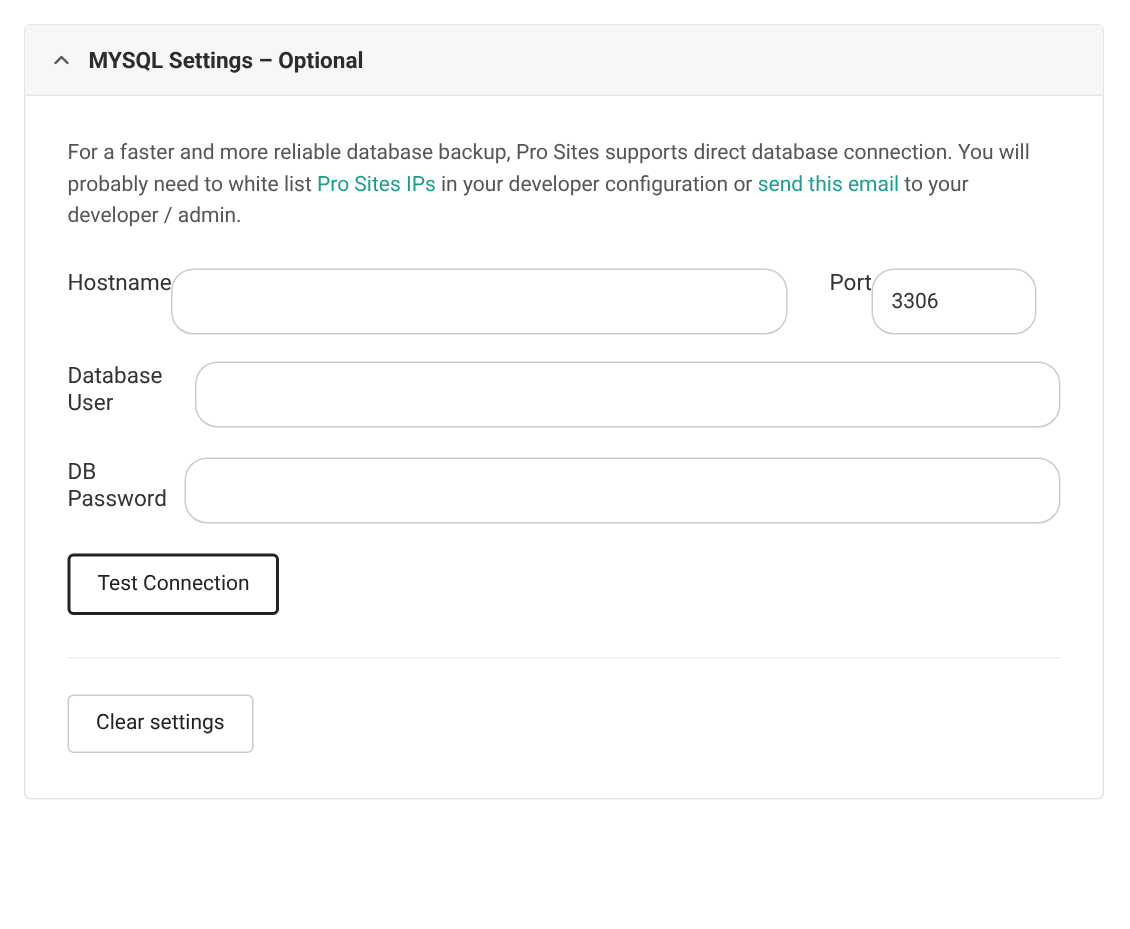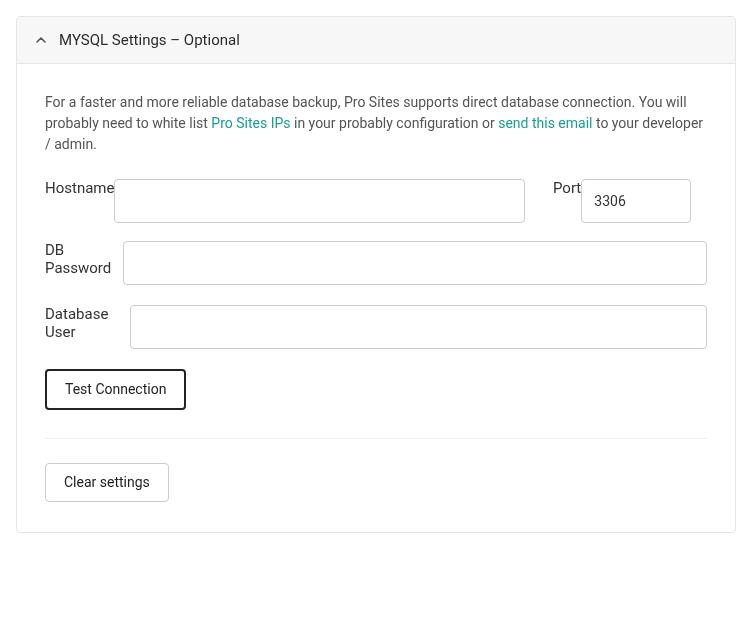--- a/index.html
+++ b/index.html
@@ -33,21 +33,21 @@
     .chevron {
       width: 12px;
       height: 12px;
       display: inline-flex;
       align-items: center;
       justify-content: center;
       color: #555;
     }
     .panel-title {
       font-size: 15px;
-      font-weight: 400;
+      font-weight: 700;
       color: #2c2c2c;
     }
     .panel-body {
       padding: 28px 28px 30px 28px;
     }
     .description {
       color: #555;
       line-height: 1.5;
       margin-bottom: 24px;
       font-size: 14px;
@@ -76,21 +76,21 @@
       margin-bottom: 18px;
     }
     .field-label {
       font-size: 15px;
       color: #333;
       margin-bottom: 10px;
       font-weight: 400;
     }
     .field-input {
       border: 1px solid #ccc;
-      border-radius: 4px;
+      border-radius: 15px;
       padding: 10px 12px;
       font-size: 14px;
       color: #333;
       background: #fff;
       height: 44px;
       width: 100%;
       font-family: inherit;
     }
     .test-row {
       margin-top: 4px;
@@ -144,42 +144,42 @@
     <span class="chevron">
       <svg width="12" height="12" viewBox="0 0 12 12" fill="none">
         <path d="M2 8 L6 4 L10 8" stroke="#555" stroke-width="1.6" fill="none" stroke-linecap="round" stroke-linejoin="round"></path>
       </svg>
     </span>
     <span class="panel-title">MYSQL Settings – Optional</span>
   </div>
 
   <div class="panel-body">
     <p class="description">
-      <span>For a faster and more reliable database backup, Pro Sites supports direct database connection. You will probably need to white list </span><a href="#">Pro Sites IPs</a><span> in your probably configuration or </span><a href="#">send this email</a><span> to your developer / admin.</span>
+      <span>For a faster and more reliable database backup, Pro Sites supports direct database connection. You will probably need to white list </span><a href="#">Pro Sites IPs</a><span> in your developer configuration or </span><a href="#">send this email</a><span> to your developer / admin.</span>
     </p>
 
     <div class="field-row">
       <div class="field field-hostname">
         <label class="field-label">Hostname</label>
         <input type="text" class="field-input" value="" style="">
       </div>
       <div class="field field-port">
         <label class="field-label">Port</label>
         <input type="text" class="field-input" value="3306" style="">
       </div>
     </div>
 
     <div class="field field-full">
-      <label class="field-label">DB Password</label>
-      <input type="password" class="field-input" value="" style="">
+      <label class="field-label">Database User</label>
+      <input type="text" class="field-input" value="" style="">
     </div>
 
     <div class="field field-full">
-      <label class="field-label">Database User</label>
-      <input type="text" class="field-input" value="" style="">
+      <label class="field-label">DB Password</label>
+      <input type="password" class="field-input" value="" style="">
     </div>
 
     <div class="test-row">
       <button class="btn btn-outline-dark">Test Connection</button>
     </div>
 
     <hr class="divider">
 
     <div class="actions-row">
       <button class="btn btn-outline-light">Clear settings</button>

